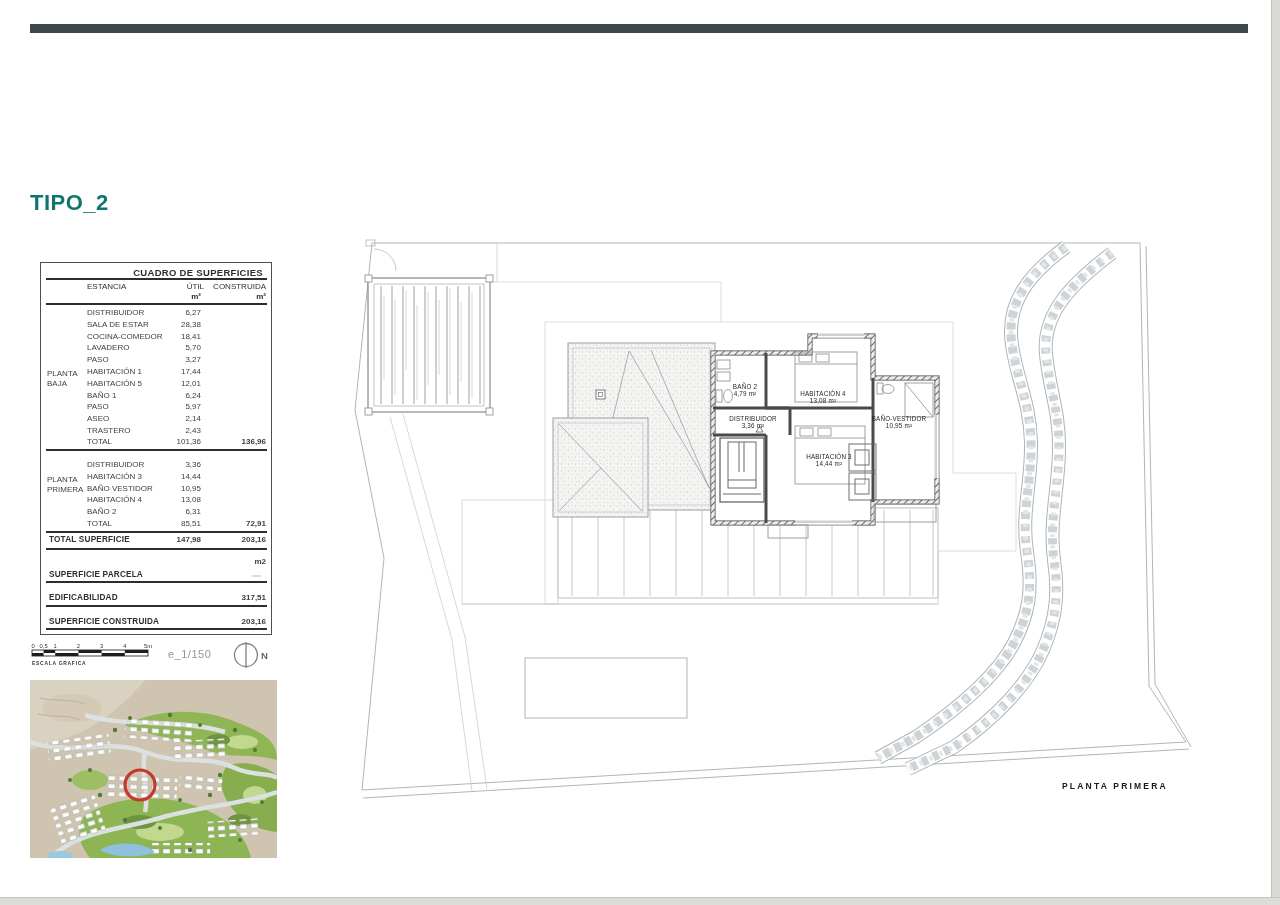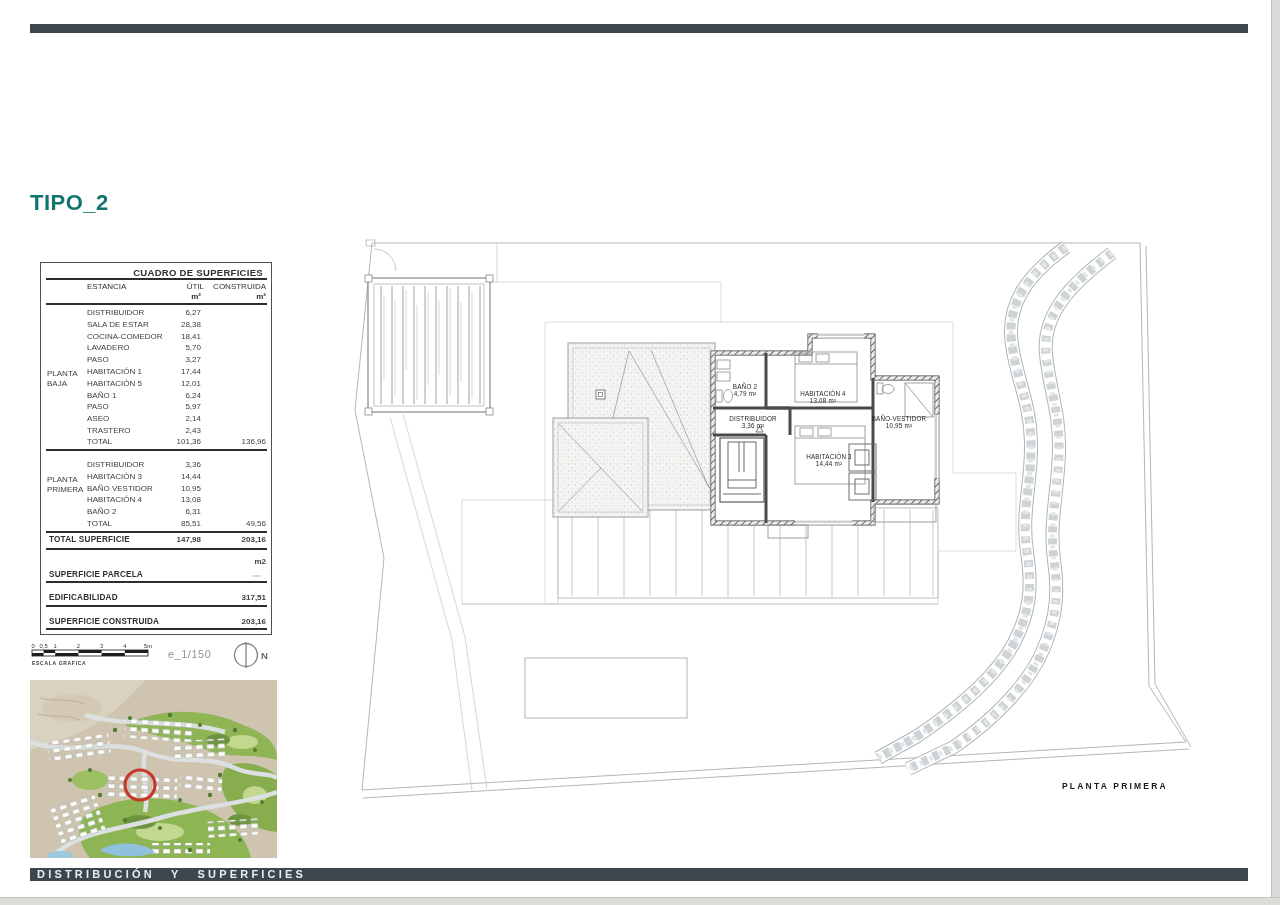--- a/index.html
+++ b/index.html
@@ -20,21 +20,21 @@
           font-size:8px;color:#3d3d3d;}
   .stable .hr{position:absolute;left:5px;right:4px;background:#2d2d2d;}
   .tbl-title{position:absolute;top:4px;right:8px;font-size:9.5px;font-weight:bold;letter-spacing:.3px;color:#2e2e2e;}
   .chead{position:absolute;font-weight:normal;color:#2f2f2f;}
   .cunit{position:absolute;color:#2f2f2f;font-weight:bold;}
   .rowhost{position:absolute;left:0;right:0;}
   .trow{position:relative;height:11.8px;line-height:11.8px;}
   .trow.abs{position:absolute;left:0;right:0;}
   .c-name{position:absolute;left:46px;white-space:nowrap;}
   .c-util{position:absolute;right:70px;}
-  .c-cons{position:absolute;right:5px;font-weight:normal;}
+  .c-cons{position:absolute;right:5px;font-weight:bold;}
   .floor{position:absolute;left:6px;width:40px;text-align:left;line-height:10px;color:#3d3d3d;}
   .sumrow{position:absolute;left:0;right:0;height:12px;line-height:12px;text-align:center;}
   .sumrow .lbl{position:absolute;left:8px;font-weight:bold;font-size:8.2px;letter-spacing:.2px;color:#2f2f2f;}
   .sumrow .vutil{position:absolute;right:70px;font-weight:bold;}
   .sumrow .vcons{position:absolute;right:5px;font-weight:bold;}
   .m2note{position:absolute;right:5px;top:294px;font-weight:bold;}
   .smudge{position:absolute;right:10px;top:312px;width:9px;height:2px;background:#d9d9d9;border-radius:2px;}
   
   .scalebar{position:absolute;left:30px;top:641px;}
   .ratio{position:absolute;left:168px;top:648px;font-size:11px;color:#8f959a;letter-spacing:.5px;}
@@ -175,21 +175,21 @@
 
         <div class="trow">
           <span class="c-name">BAÑO 2</span>
           <span class="c-util">6,31</span>
           <span class="c-cons"></span>
         </div>
       </div>
     <div class="trow abs" style="top:255px">
       <span class="c-name">TOTAL</span>
       <span class="c-util">85,51</span>
-      <span class="c-cons">49,56</span>
+      <span class="c-cons">72,91</span>
     </div>
     <div class="hr" style="top:268px;height:1.8px"></div>
 
     <div class="sumrow" style="top:271px">
       <span class="lbl">TOTAL SUPERFICIE</span>
       <span class="vutil">147,98</span>
       <span class="vcons">203,16</span>
     </div>
     <div class="hr" style="top:285px;height:1.8px"></div>
 
@@ -522,19 +522,16 @@
       <text x="753" y="428">3,36 m²</text>
       <text x="899" y="421">BAÑO-VESTIDOR</text>
       <text x="899" y="428">10,95 m²</text>
       <text x="829" y="459">HABITACIÓN 3</text>
       <text x="829" y="466">14,44 m²</text>
     </g>
 
     <text x="1062" y="789" font-size="8.5" font-weight="bold" letter-spacing="2.2" fill="#1a1a1a">PLANTA PRIMERA</text>
   </svg>
 
-  <div class="bar-footer">
-    <span>DISTRIBUCIÓN Y SUPERFICIES</span>
-  </div>
 
   <div class="edge-right"></div>
   <div class="edge-bottom"></div>
 </div>
 
 </body></html>

